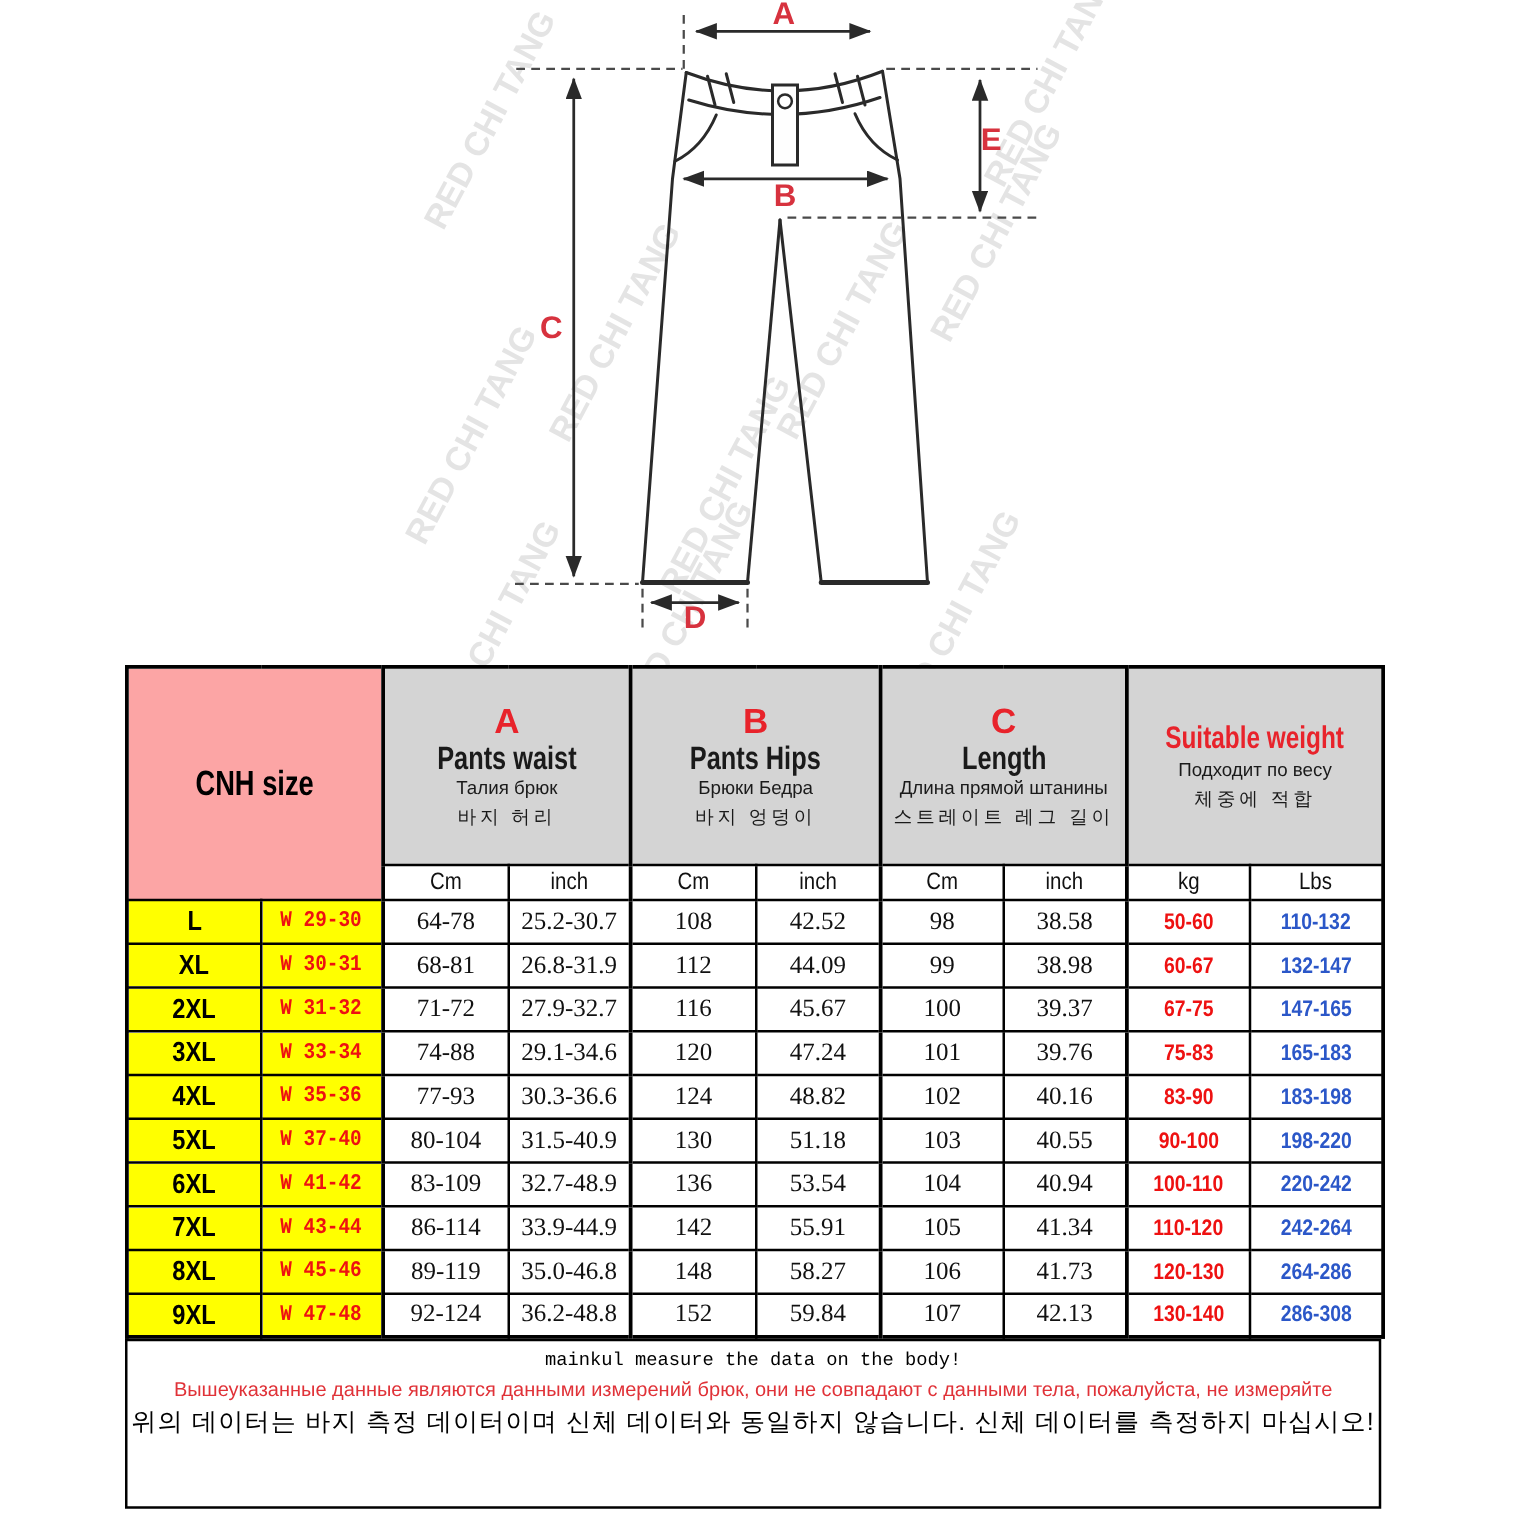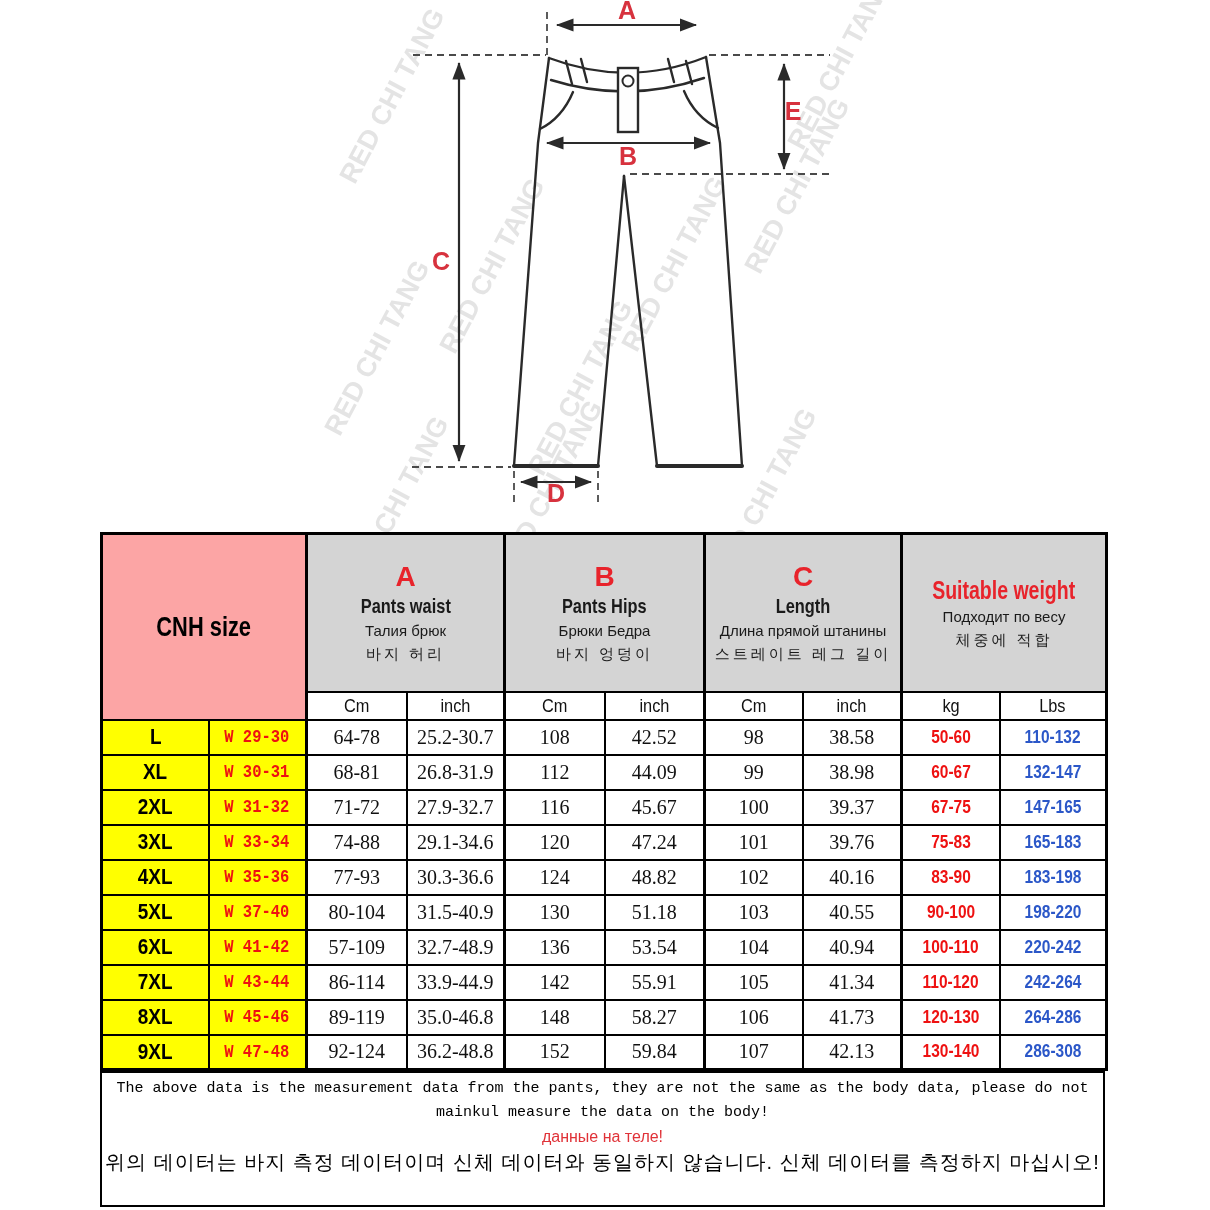--- a/index.html
+++ b/index.html
@@ -15,21 +15,21 @@
   #sizetable td.gl{border-left-width:3px;}
   tr.hrow{height:158px;}
   tr.urow{height:28px;}
   tr.drow{height:35px;}
   td.cnh{background:#fca5a5;}
   td.ghead{background:#d4d4d4;}
   .cn{display:inline-block;transform:scaleX(0.78);transform-origin:50% 50%;white-space:nowrap;}
   .cn2{display:inline-block;transform:scaleX(0.86);transform-origin:50% 50%;white-space:nowrap;}
   .cnh-txt{font-size:28px;font-weight:bold;color:#000;}
   .glet{font-size:28px;font-weight:bold;color:#e8232b;line-height:32px;}
-  .gtitle{font-size:21px;font-weight:bold;color:#1a1a1a;line-height:26px;}
+  .gtitle{font-size:26px;font-weight:bold;color:#1a1a1a;line-height:26px;}
   .gtitle-red{font-size:25px;font-weight:bold;color:#e8232b;line-height:30px;}
   .gru{font-size:15px;color:#1a1a1a;line-height:23px;font-weight:normal;}
   .gko{font-size:15px;color:#1a1a1a;line-height:23px;letter-spacing:3px;}
   .unit{font-size:19px;color:#111;}
   td.sz{background:#ffff00;}
   .sz-txt{font-size:22px;font-weight:bold;color:#000;}
   td.w{background:#ffff00;font-family:Liberation Mono, monospace;}
   .w-txt{font-size:18px;font-weight:bold;color:#ee1111;}
   td.num{font-family:"Liberation Serif",serif;font-size:20px;color:#111;background:#fff;}
   .kg-txt{font-size:18px;font-weight:bold;color:#ee1111;}
@@ -236,21 +236,21 @@
       <td class="num gl">130</td>
       <td class="num">51.18</td>
       <td class="num gl">103</td>
       <td class="num">40.55</td>
       <td class="gl"><span class="cn2 kg-txt">90-100</span></td>
       <td><span class="cn2 lbs-txt">198-220</span></td>
     </tr>
     <tr class="drow">
       <td class="sz"><span class="cn2 sz-txt">6XL</span></td>
       <td class="w"><span class="cn2 w-txt">W 41-42</span></td>
-      <td class="num gl">57-109</td>
+      <td class="num gl">83-109</td>
       <td class="num">32.7-48.9</td>
       <td class="num gl">136</td>
       <td class="num">53.54</td>
       <td class="num gl">104</td>
       <td class="num">40.94</td>
       <td class="gl"><span class="cn2 kg-txt">100-110</span></td>
       <td><span class="cn2 lbs-txt">220-242</span></td>
     </tr>
     <tr class="drow">
       <td class="sz"><span class="cn2 sz-txt">7XL</span></td>
@@ -285,19 +285,18 @@
       <td class="num">59.84</td>
       <td class="num gl">107</td>
       <td class="num">42.13</td>
       <td class="gl"><span class="cn2 kg-txt">130-140</span></td>
       <td><span class="cn2 lbs-txt">286-308</span></td>
     </tr>
   </tbody>
     </table>
 
   <div id="notes">
-    <div class="note-en">The above data is the measurement data from the pants, they are not the same as the body data, please do not</div>
     <div class="note-en">mainkul measure the data on the body!</div>
-    <div class="note-ru">данные на теле!</div>
+    <div class="note-ru">Вышеуказанные данные являются данными измерений брюк, они не совпадают с данными тела, пожалуйста, не измеряйте</div>
     <div class="note-ko">위의 데이터는 바지 측정 데이터이며 신체 데이터와 동일하지 않습니다. 신체 데이터를 측정하지 마십시오!</div>
   </div>
 
 </div>
 
 </body></html>

